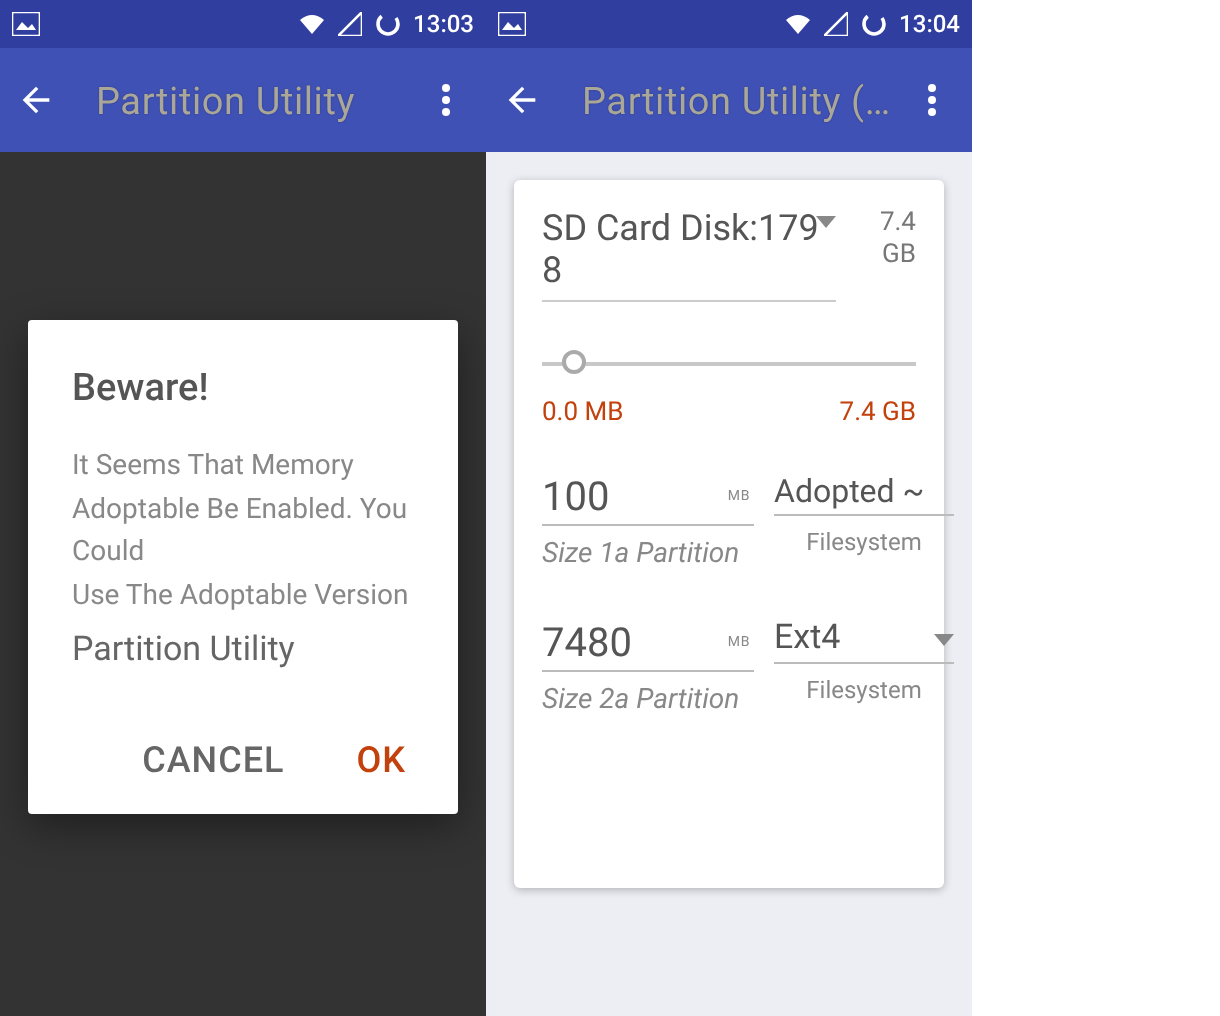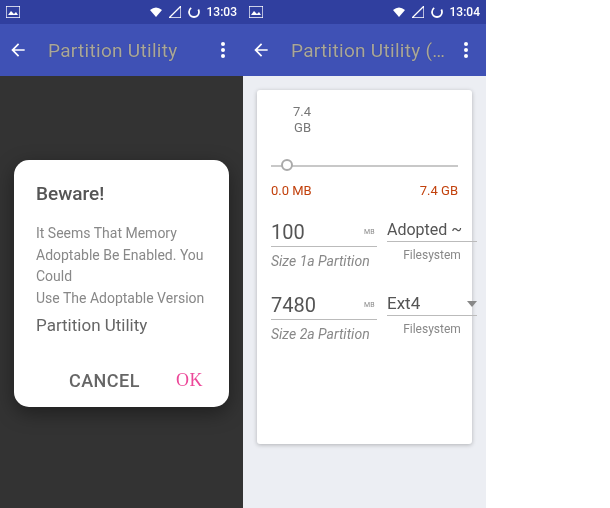--- a/index.html
+++ b/index.html
@@ -51,21 +51,21 @@
     .screen-left .content-bg {
       background: #333;
       position: absolute;
       top: 76px; left: 0; right: 0; bottom: 0;
     }
     .dialog {
       position: absolute;
       left: 14px; right: 14px;
       top: 160px;
       background: #fff;
-      border-radius: 15px;
+      border-radius: 2px;
       padding: 22px 22px 10px 22px;
       box-shadow: 0 6px 20px rgba(0,0,0,0.4);
     }
     .dialog-title {
       font-size: 19px;
       font-weight: 500;
       color: #555;
       margin-bottom: 18px;
     }
     .dialog-body {
@@ -85,21 +85,21 @@
       gap: 28px;
     }
     .dialog-actions .act {
       font-size: 18px;
       font-weight: 500;
       letter-spacing: 0.5px;
       padding: 6px 4px;
       cursor: pointer;
     }
     .act-cancel { color: #666; }
-    .act-ok { color: #ec4899; font-family: Liberation Serif, serif; }
+    .act-ok { color: #c2410c; }
     
     .screen-right .page-bg {
       background: #eceef3;
       position: absolute;
       top: 76px; left: 0; right: 0; bottom: 0;
     }
     .card {
       position: absolute;
       top: 90px; left: 14px; right: 14px;
       bottom: 64px;
@@ -333,20 +333,28 @@
           <circle cx="2" cy="2" r="2" fill="#fff"></circle>
           <circle cx="2" cy="8" r="2" fill="#fff"></circle>
           <circle cx="2" cy="14" r="2" fill="#fff"></circle>
         </svg>
     </span>
   </div>
   <div class="page-bg"></div>
   <div class="card">
 
     <div class="disk-row">
+      <div class="disk-sel">
+        <span class="disk-label">SD Card Disk:179  8</span>
+        <span class="chev">
+          <svg width="10" height="6" viewBox="0 0 10 6">
+              <path d="M0 0 L5 6 L10 0 Z" fill="#888"></path>
+            </svg>
+        </span>
+      </div>
       <div class="disk-size">
         <div>7.4</div>
         <div>GB</div>
       </div>
     </div>
 
     <div class="slider-wrap">
       <div class="slider-track"></div>
       <div class="slider-thumb"></div>
     </div>

